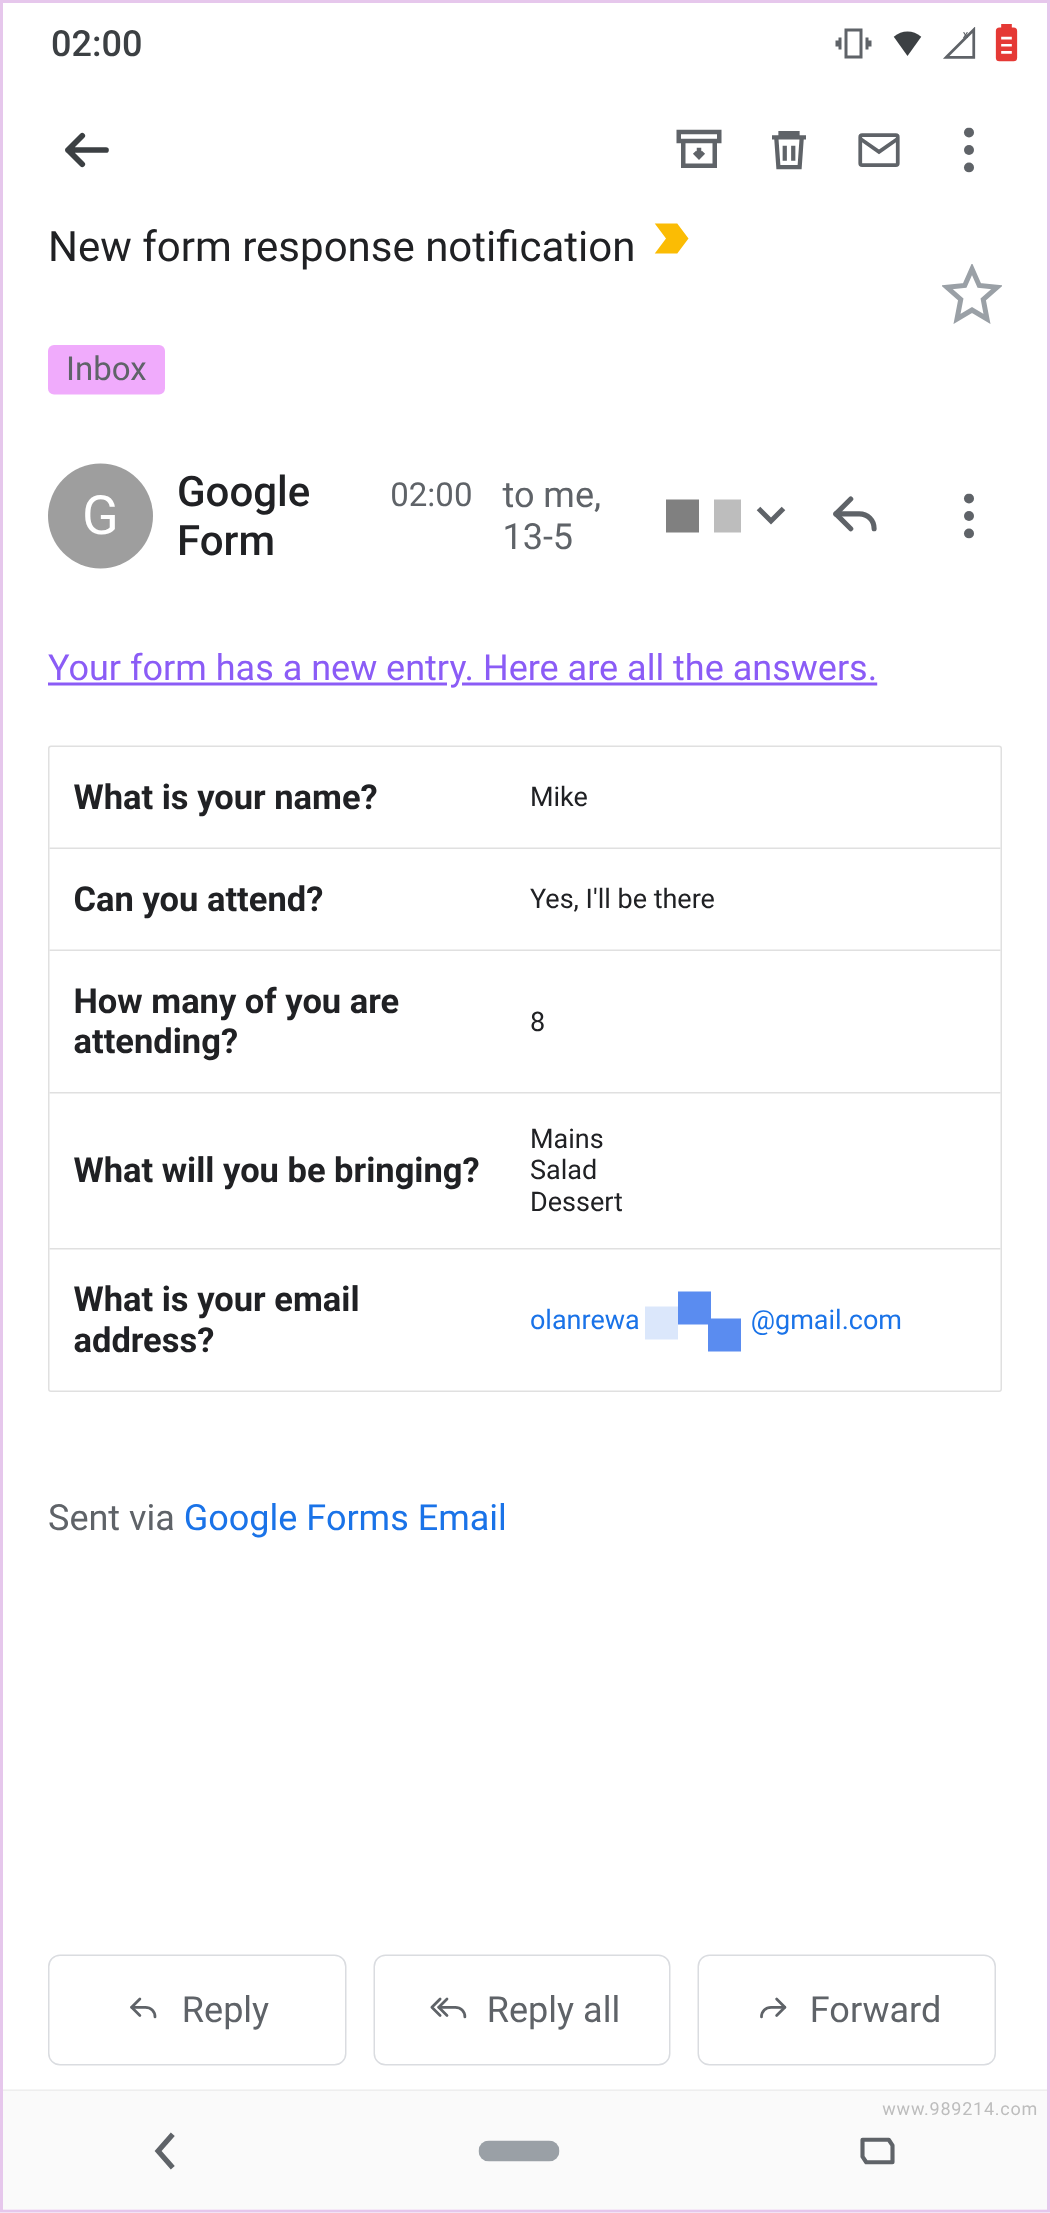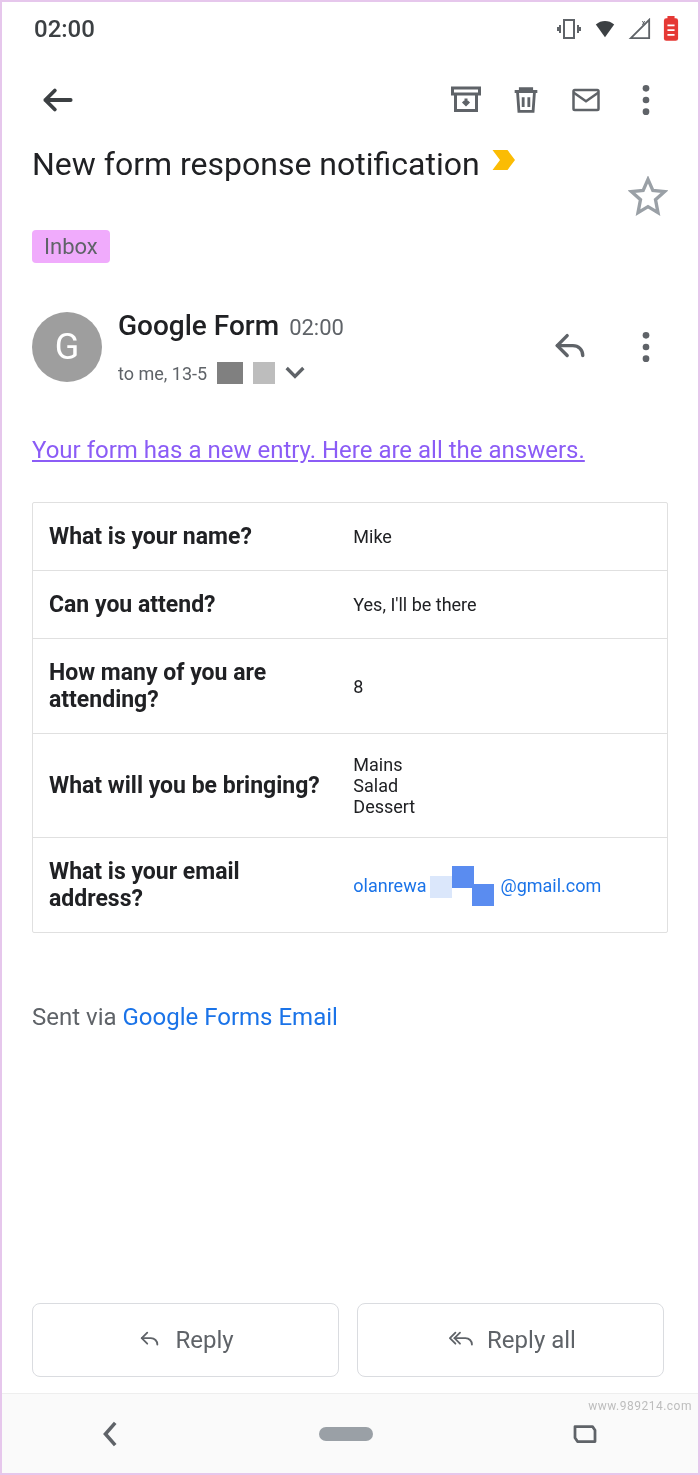--- a/index.html
+++ b/index.html
@@ -31,21 +31,21 @@
   }
   .toolbar .spacer { flex: 1; }
   .icon-btn {
     width: 60px; height: 60px;
     display: flex; align-items: center; justify-content: center;
     color: #5f6368;
   }
   .subject-block { padding: 6px 30px 0 30px; display: flex; align-items: flex-start; gap: 10px; }
   .subject-text-wrap { flex: 1; }
   .subject {
-    font-size: 32px; font-weight: 400; color: #202124; line-height: 1.15;
+    font-size: 28px; font-weight: 400; color: #202124; line-height: 1.15;
     display: inline;
   }
   .importance { display:inline-block; vertical-align: 2px; margin-left:6px;}
   .star { margin-top: 30px; color: #5f6368; }
   .label-chip {
     display: inline-block;
     background: #f0abfc; color: #5f6368;
     font-size: 22px; padding: 4px 12px; border-radius: 4px;
     margin: 14px 0 0 30px;
   }
@@ -53,25 +53,25 @@
     display: flex; align-items: center;
     padding: 46px 22px 10px 30px;
     gap: 16px;
   }
   .avatar {
     width: 70px; height: 70px; border-radius: 50%;
     background: #9e9e9e; color: #fff;
     display:flex; align-items:center; justify-content:center;
     font-size: 36px; font-weight: 400;
   }
-  .sender-meta { flex:1; display:flex; flex-direction:column; gap:20px;}
+  .sender-meta { flex:1; display:flex; gap:20px;}
   .sender-top { display:flex; align-items:baseline; gap:10px;}
   .sender-name { font-size: 28px; font-weight: 500; color:#202124;}
   .sender-time { font-size: 22px; color:#5f6368;}
-  .sender-sub { font-size: 18px; color:#5f6368; display:flex; align-items:center; gap:10px;}
+  .sender-sub { font-size: 24px; color:#5f6368; display:flex; align-items:center; gap:10px;}
   .redact1 { width:26px; height:22px; background:#808080;}
   .redact2 { width:22px; height:22px; background:#bdbdbd;}
   .body-text {
     font-size: 24px; color:#8b5cf6; padding: 40px 30px 16px 30px; line-height:1.35;text-decoration:underline;
   }
   .answers-table {
     margin: 20px 30px 0 30px;
     border:1px solid #e0e0e0; border-radius:2px;
   }
   .answers-table .row {
@@ -294,20 +294,27 @@
     <span>Reply</span>
   </div>
   <div class="action-btn">
     <svg width="30" height="22" viewBox="0 0 28 24" fill="none" stroke="#5f6368" stroke-width="2" stroke-linecap="round" stroke-linejoin="round">
         <path d="M9 4L3 10l6 6"></path>
         <path d="M14 4l-6 6 6 6"></path>
         <path d="M8 10h12c4 0 7 3 7 7"></path>
       </svg>
     <span>Reply all</span>
   </div>
+  <div class="action-btn">
+    <svg width="26" height="22" viewBox="0 0 24 24" fill="none" stroke="#5f6368" stroke-width="2" stroke-linecap="round" stroke-linejoin="round">
+        <path d="M15 4l6 6-6 6"></path>
+        <path d="M21 10H11c-4 0-7 3-7 7"></path>
+      </svg>
+    <span>Forward</span>
+  </div>
 </div>
 
 
 <div class="nav-bar">
   <span>
     <svg width="22" height="28" viewBox="0 0 12 20" fill="none" stroke="#5f6368" stroke-width="2.5">
         <path d="M9 2L2 10l7 8"></path>
       </svg>
   </span>
   <span>

